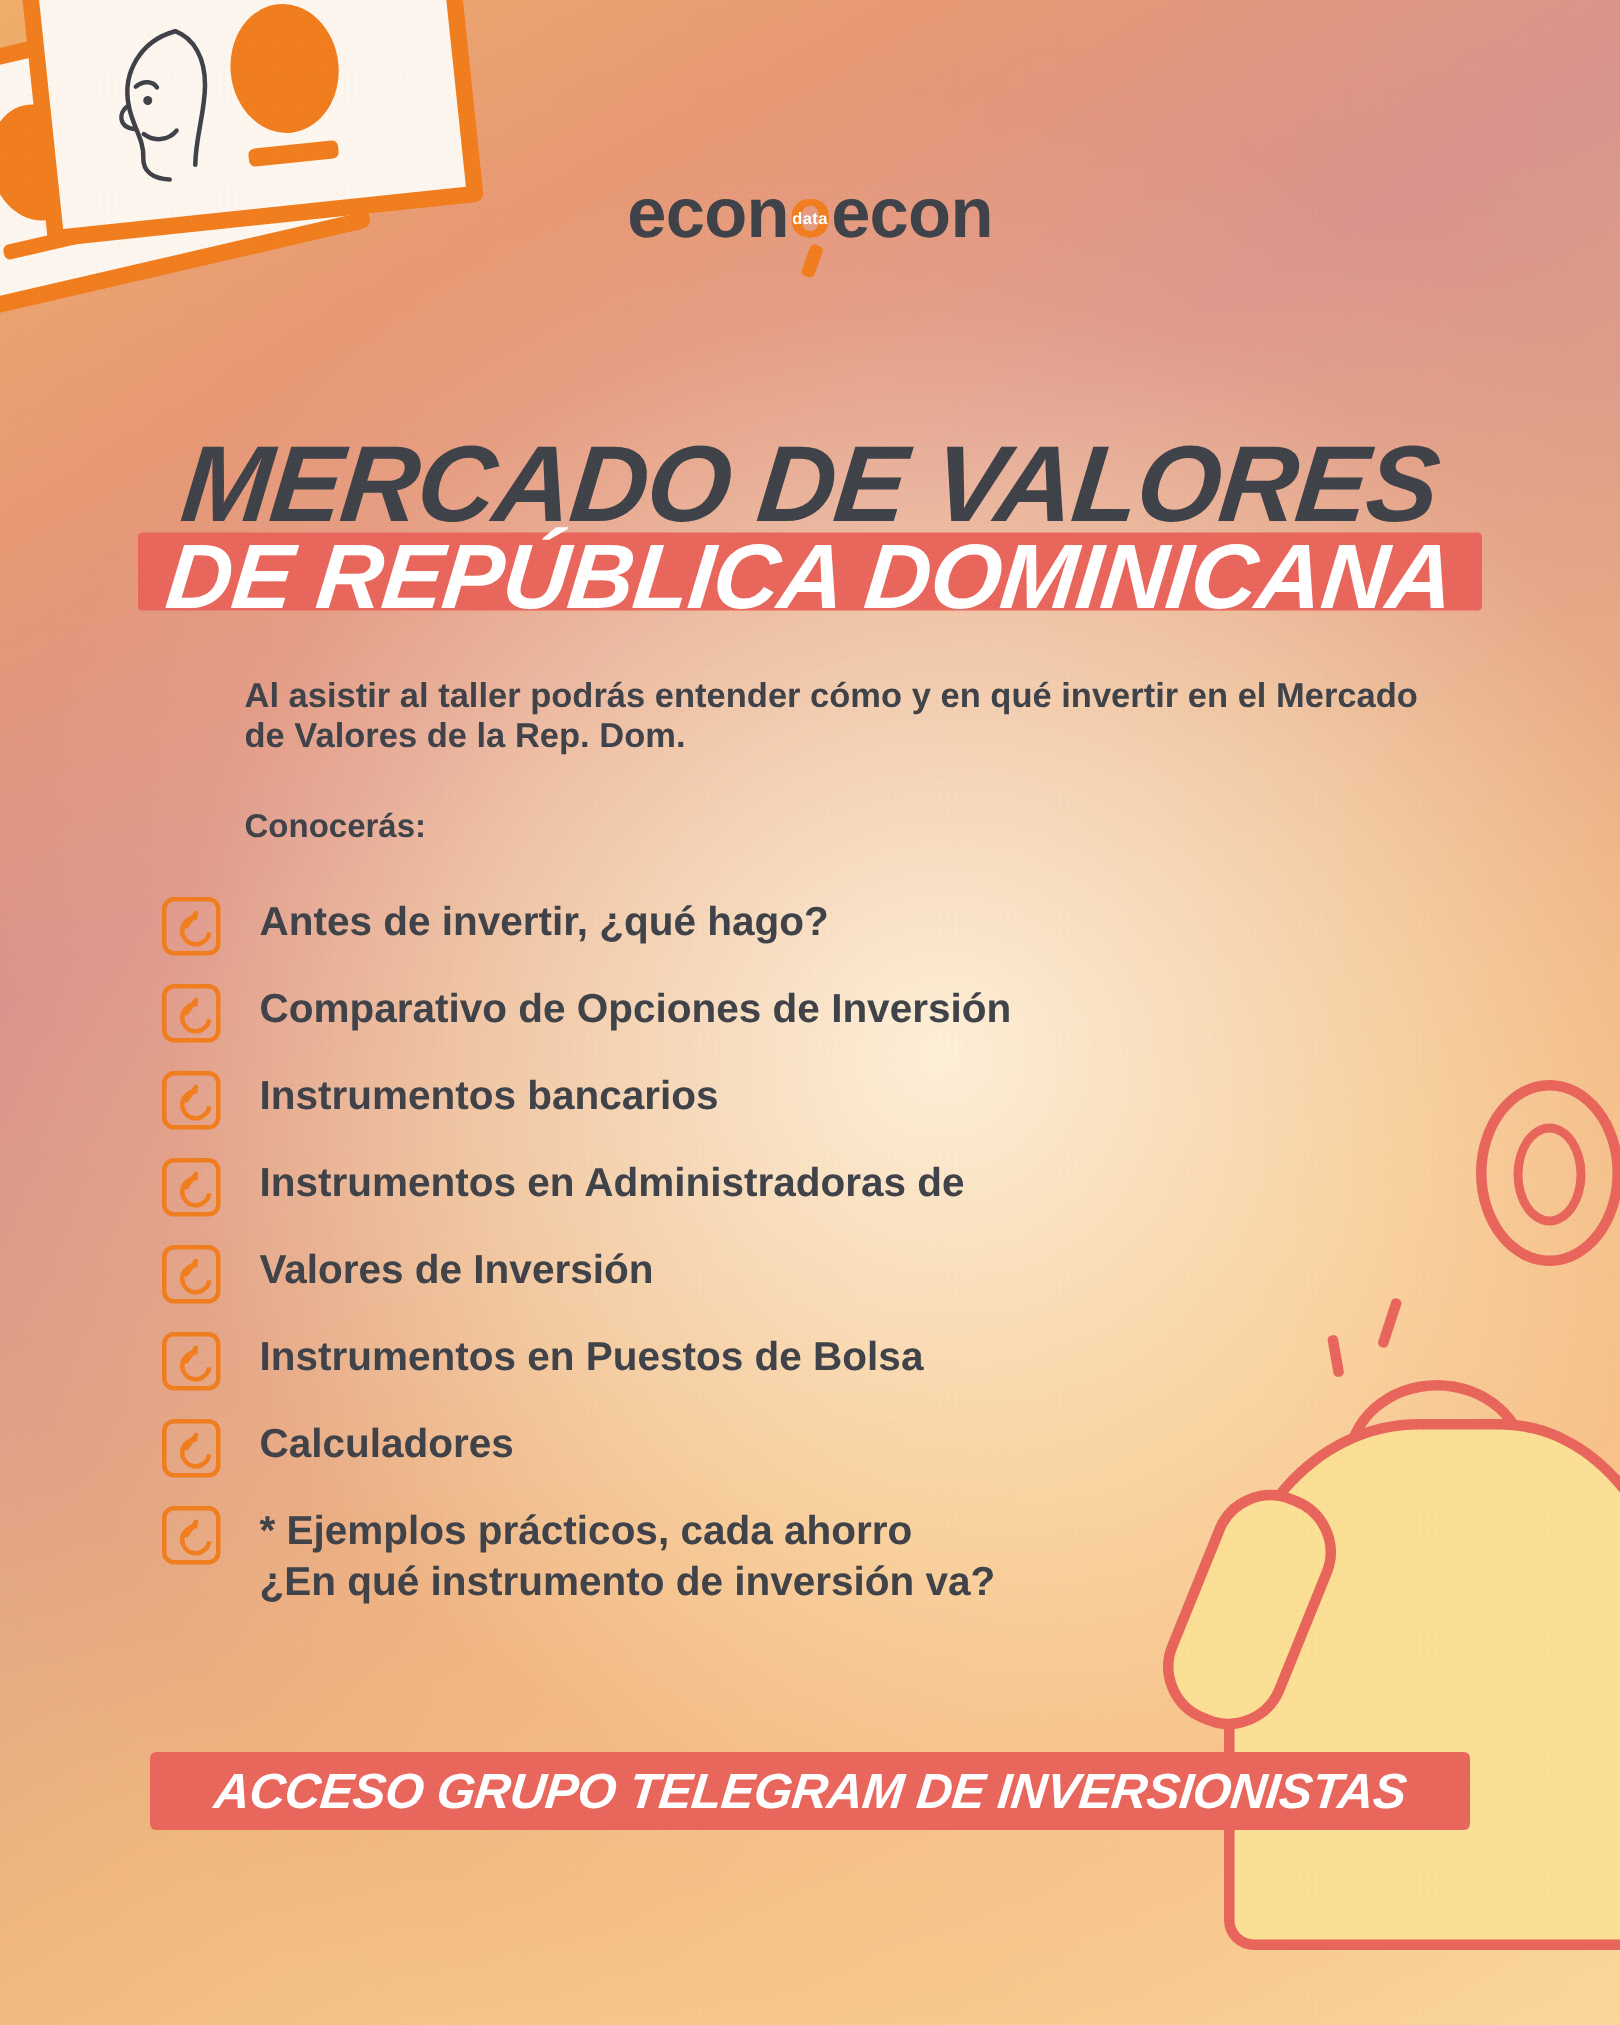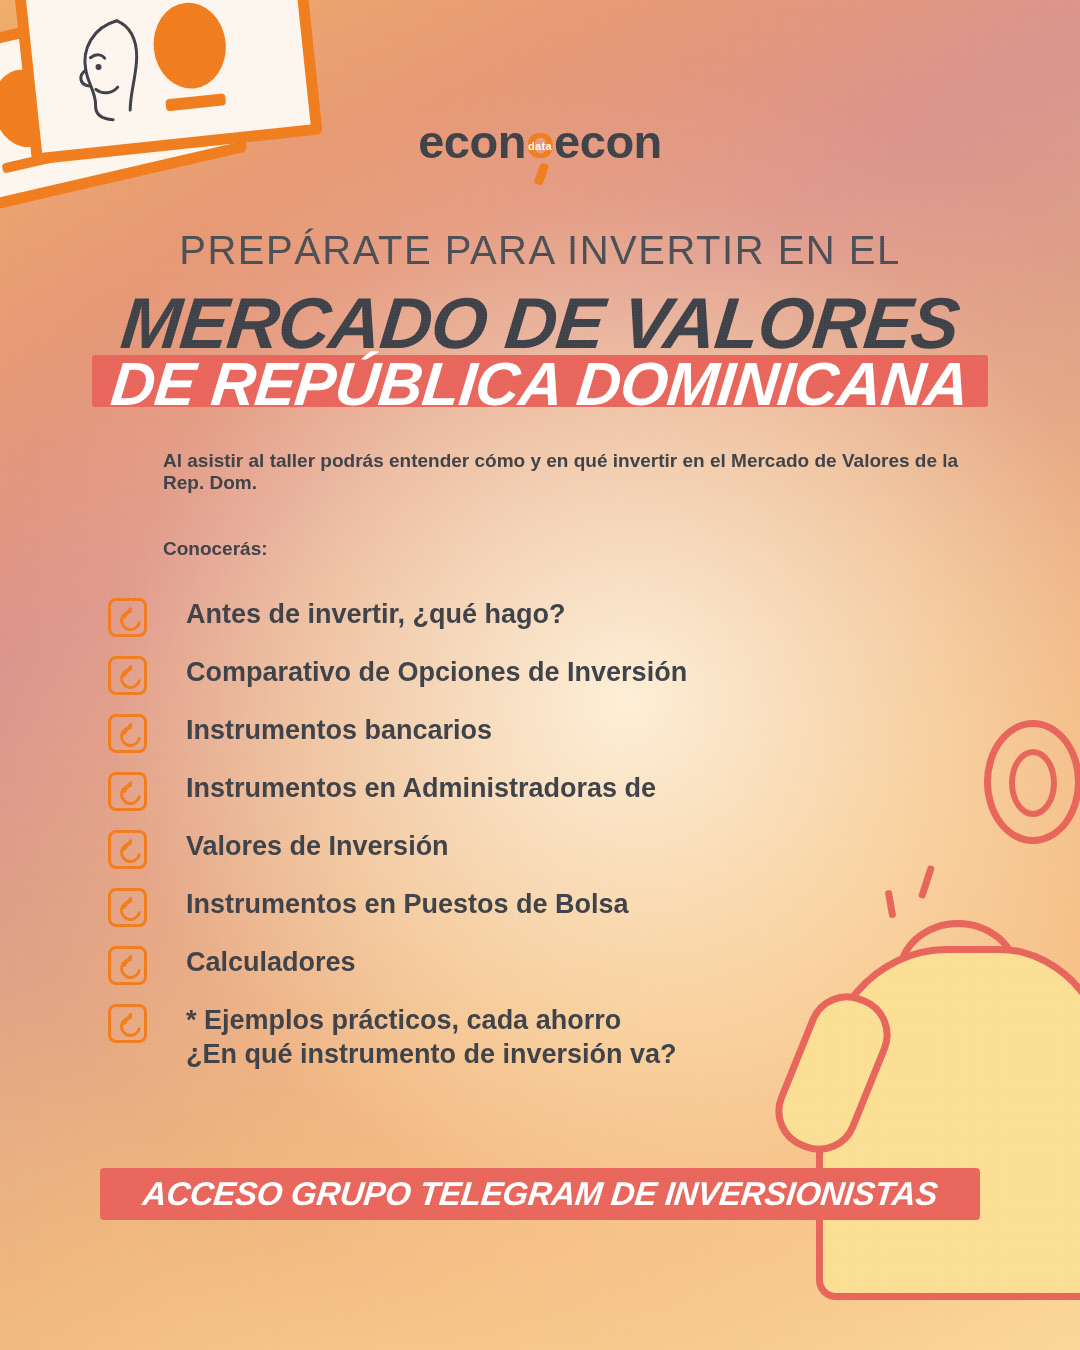--- a/index.html
+++ b/index.html
@@ -205,30 +205,30 @@
     font-style: italic;
     transform: skewX(-6deg);
   }
 
   
   .lede {
     position: absolute;
     top: 450px;
     left: 163px;
     width: 800px;
-    font-size: 19px;
+    font-size: 23px;
     font-weight: 700;
     line-height: 1.18;
     color: #3f4248;
   }
   .subhead {
     position: absolute;
     top: 538px;
     left: 163px;
-    font-size: 19px;
+    font-size: 22px;
     font-weight: 700;
     color: #3f4248;
   }
 
   
   .list {
     position: absolute;
     top: 594px;
     left: 108px;
     width: 880px;
@@ -268,21 +268,21 @@
     position: absolute;
     left: 15px;
     top: 5px;
     width: 3px;
     height: 14px;
     background: #f07d1e;
     transform: rotate(36deg);
     border-radius: 2px;
   }
   .list-text {
-    margin-left: 39px;
+    margin-left: 26px;
     font-size: 27px;
     font-weight: 700;
     color: #3f4248;
     line-height: 1.26;
     padding-top: 3px;
   }
 
   
   .footer-bar {
     position: absolute;
@@ -346,21 +346,20 @@
     <div class="spark" style="right:148px; top:360px; width:7px; height:26px; transform:rotate(-35deg);"></div>
     <div class="spark" style="right:212px; top:405px; width:7px; height:22px; transform:rotate(15deg);"></div>
     <div class="hand"></div>
     <div class="finger" style="right:215px; bottom:135px; width:70px; height:150px; transform:rotate(22deg);"></div>
   </div>
 
   <div class="logo">
     <span>econ</span><span class="logo-o"><span>o</span><span class="logo-tail"></span><span class="logo-data">data</span></span><span>econ</span>
   </div>
 
-  <div class="kicker">PREPÁRATE PARA INVERTIR EN EL</div>
   <div class="title-1">MERCADO DE VALORES</div>
   <div class="title-2-wrap"></div>
   <div class="title-2">DE REPÚBLICA DOMINICANA</div>
 
   <div class="lede">Al asistir al taller podrás entender cómo y en qué invertir en el Mercado de Valores de la Rep. Dom.</div>
   <div class="subhead">Conocerás:</div>
 
   <div class="list">
     <div class="list-item">
       <span class="check"></span>

